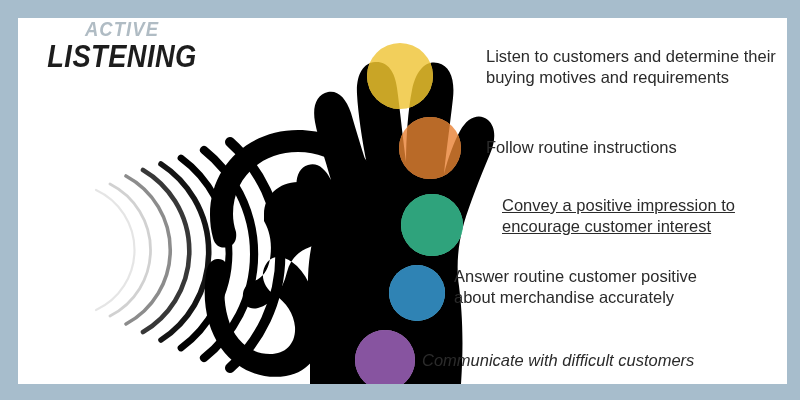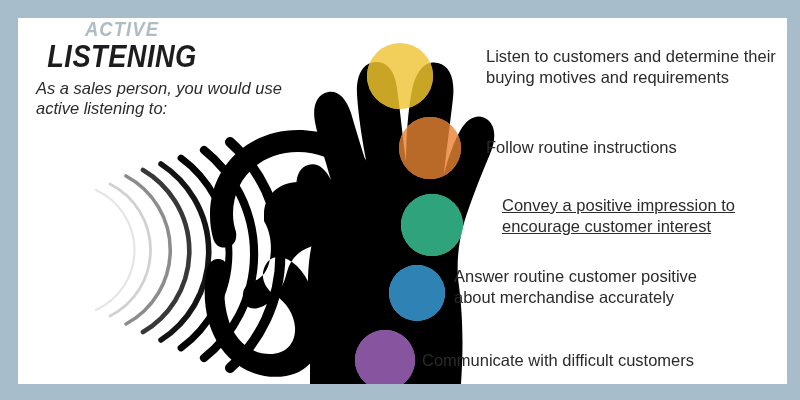--- a/index.html
+++ b/index.html
@@ -219,21 +219,20 @@
                  C462,160 452,185 446,205
                  C440,226 438,248 441,268
                  C444,292 446,322 443,366
                  Z"></path>
       </g>
     </svg>
 
     <div class="headline">
       <div class="kicker">ACTIVE</div>
       <div class="title">LISTENING</div>
-      <div class="subtitle">As a sales person, you would use active listening to:</div>
     </div>
 
     <div class="items">
 
       <div class="item">
         <svg width="769" height="366" style="position:absolute;left:0;top:0;pointer-events:none">
           <g>
             <circle cx="382" cy="58" r="33" fill="#f2cf5b"></circle>
             <g clip-path="url(#clipHand)">
               <circle cx="382" cy="58" r="33" fill="#c9a526"></circle>
@@ -284,18 +283,18 @@
 
       <div class="item">
         <svg width="769" height="366" style="position:absolute;left:0;top:0;pointer-events:none">
           <g>
             <circle cx="367" cy="342" r="30" fill="#bb8bce"></circle>
             <g clip-path="url(#clipHand)">
               <circle cx="367" cy="342" r="30" fill="#8754a0"></circle>
             </g>
           </g>
         </svg>
-        <div class="item-text" style="left:404px; top:332px; width:350px;">Communicate with difficult customers</div>
+        <div class="item-text" style="left:404px; top:332px; width:350px;font-style:italic;">Communicate with difficult customers</div>
       </div>
 
     </div>
   </div>
 </div>
 
 </body></html>

